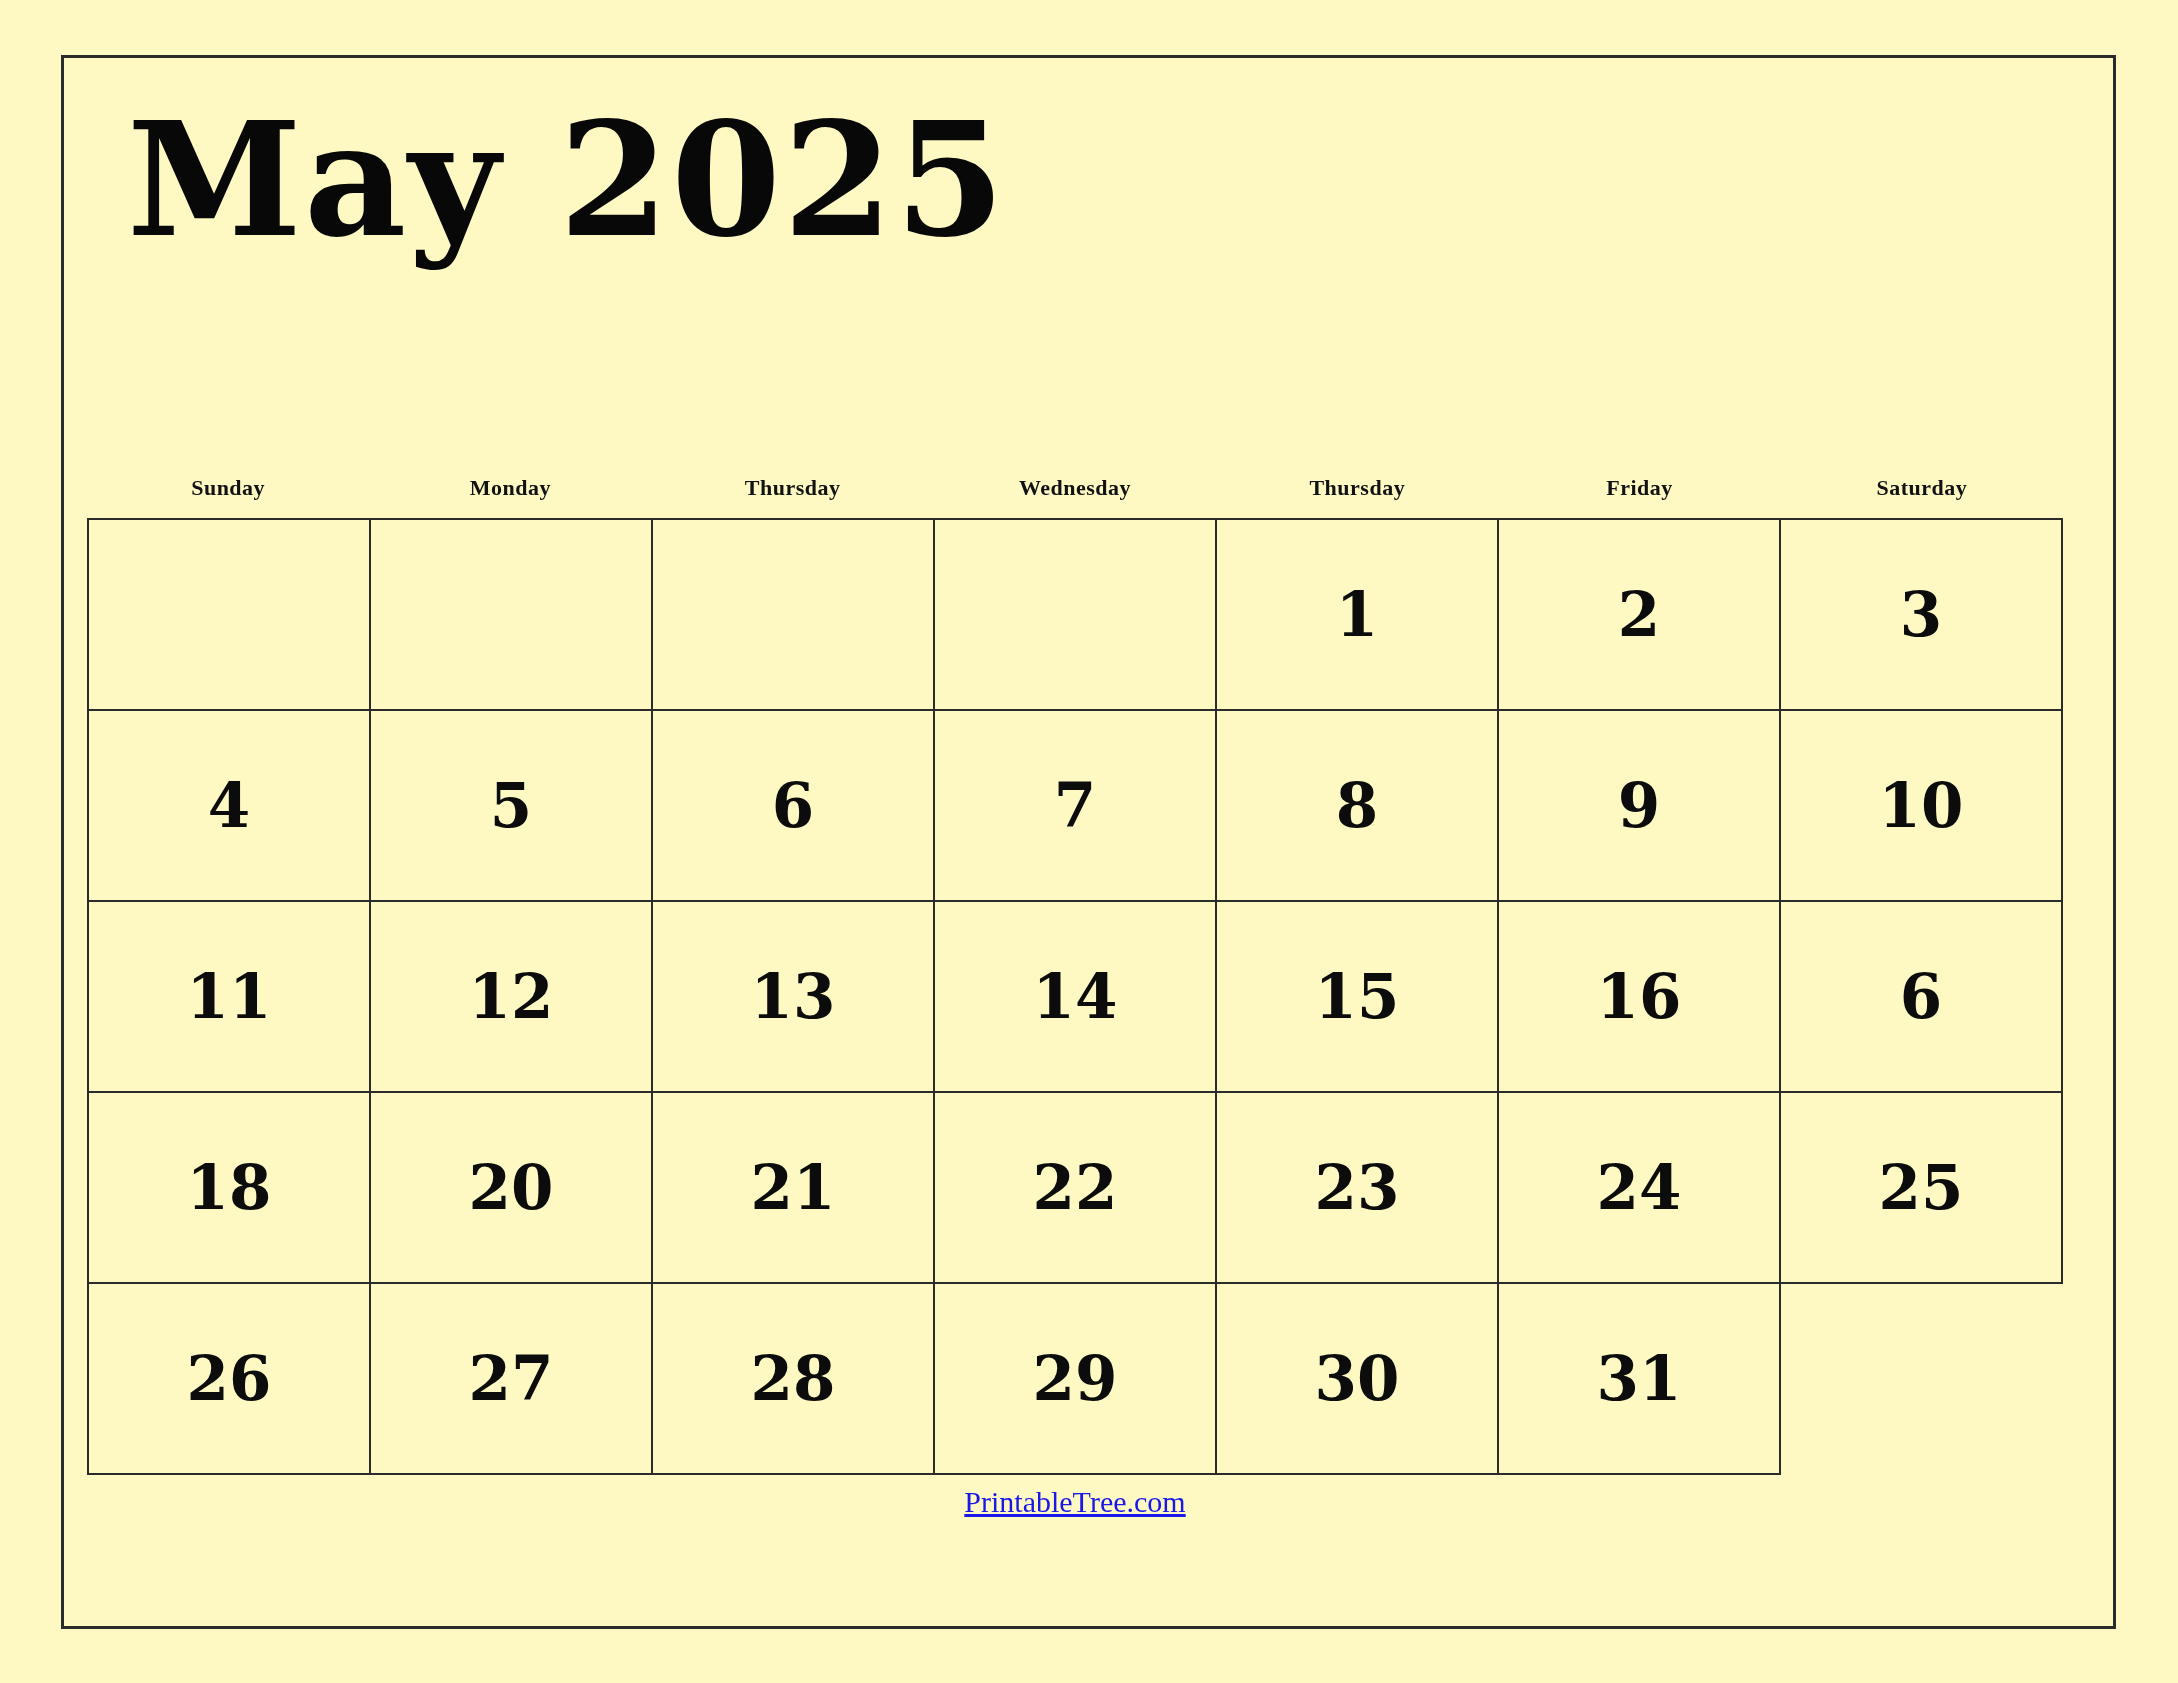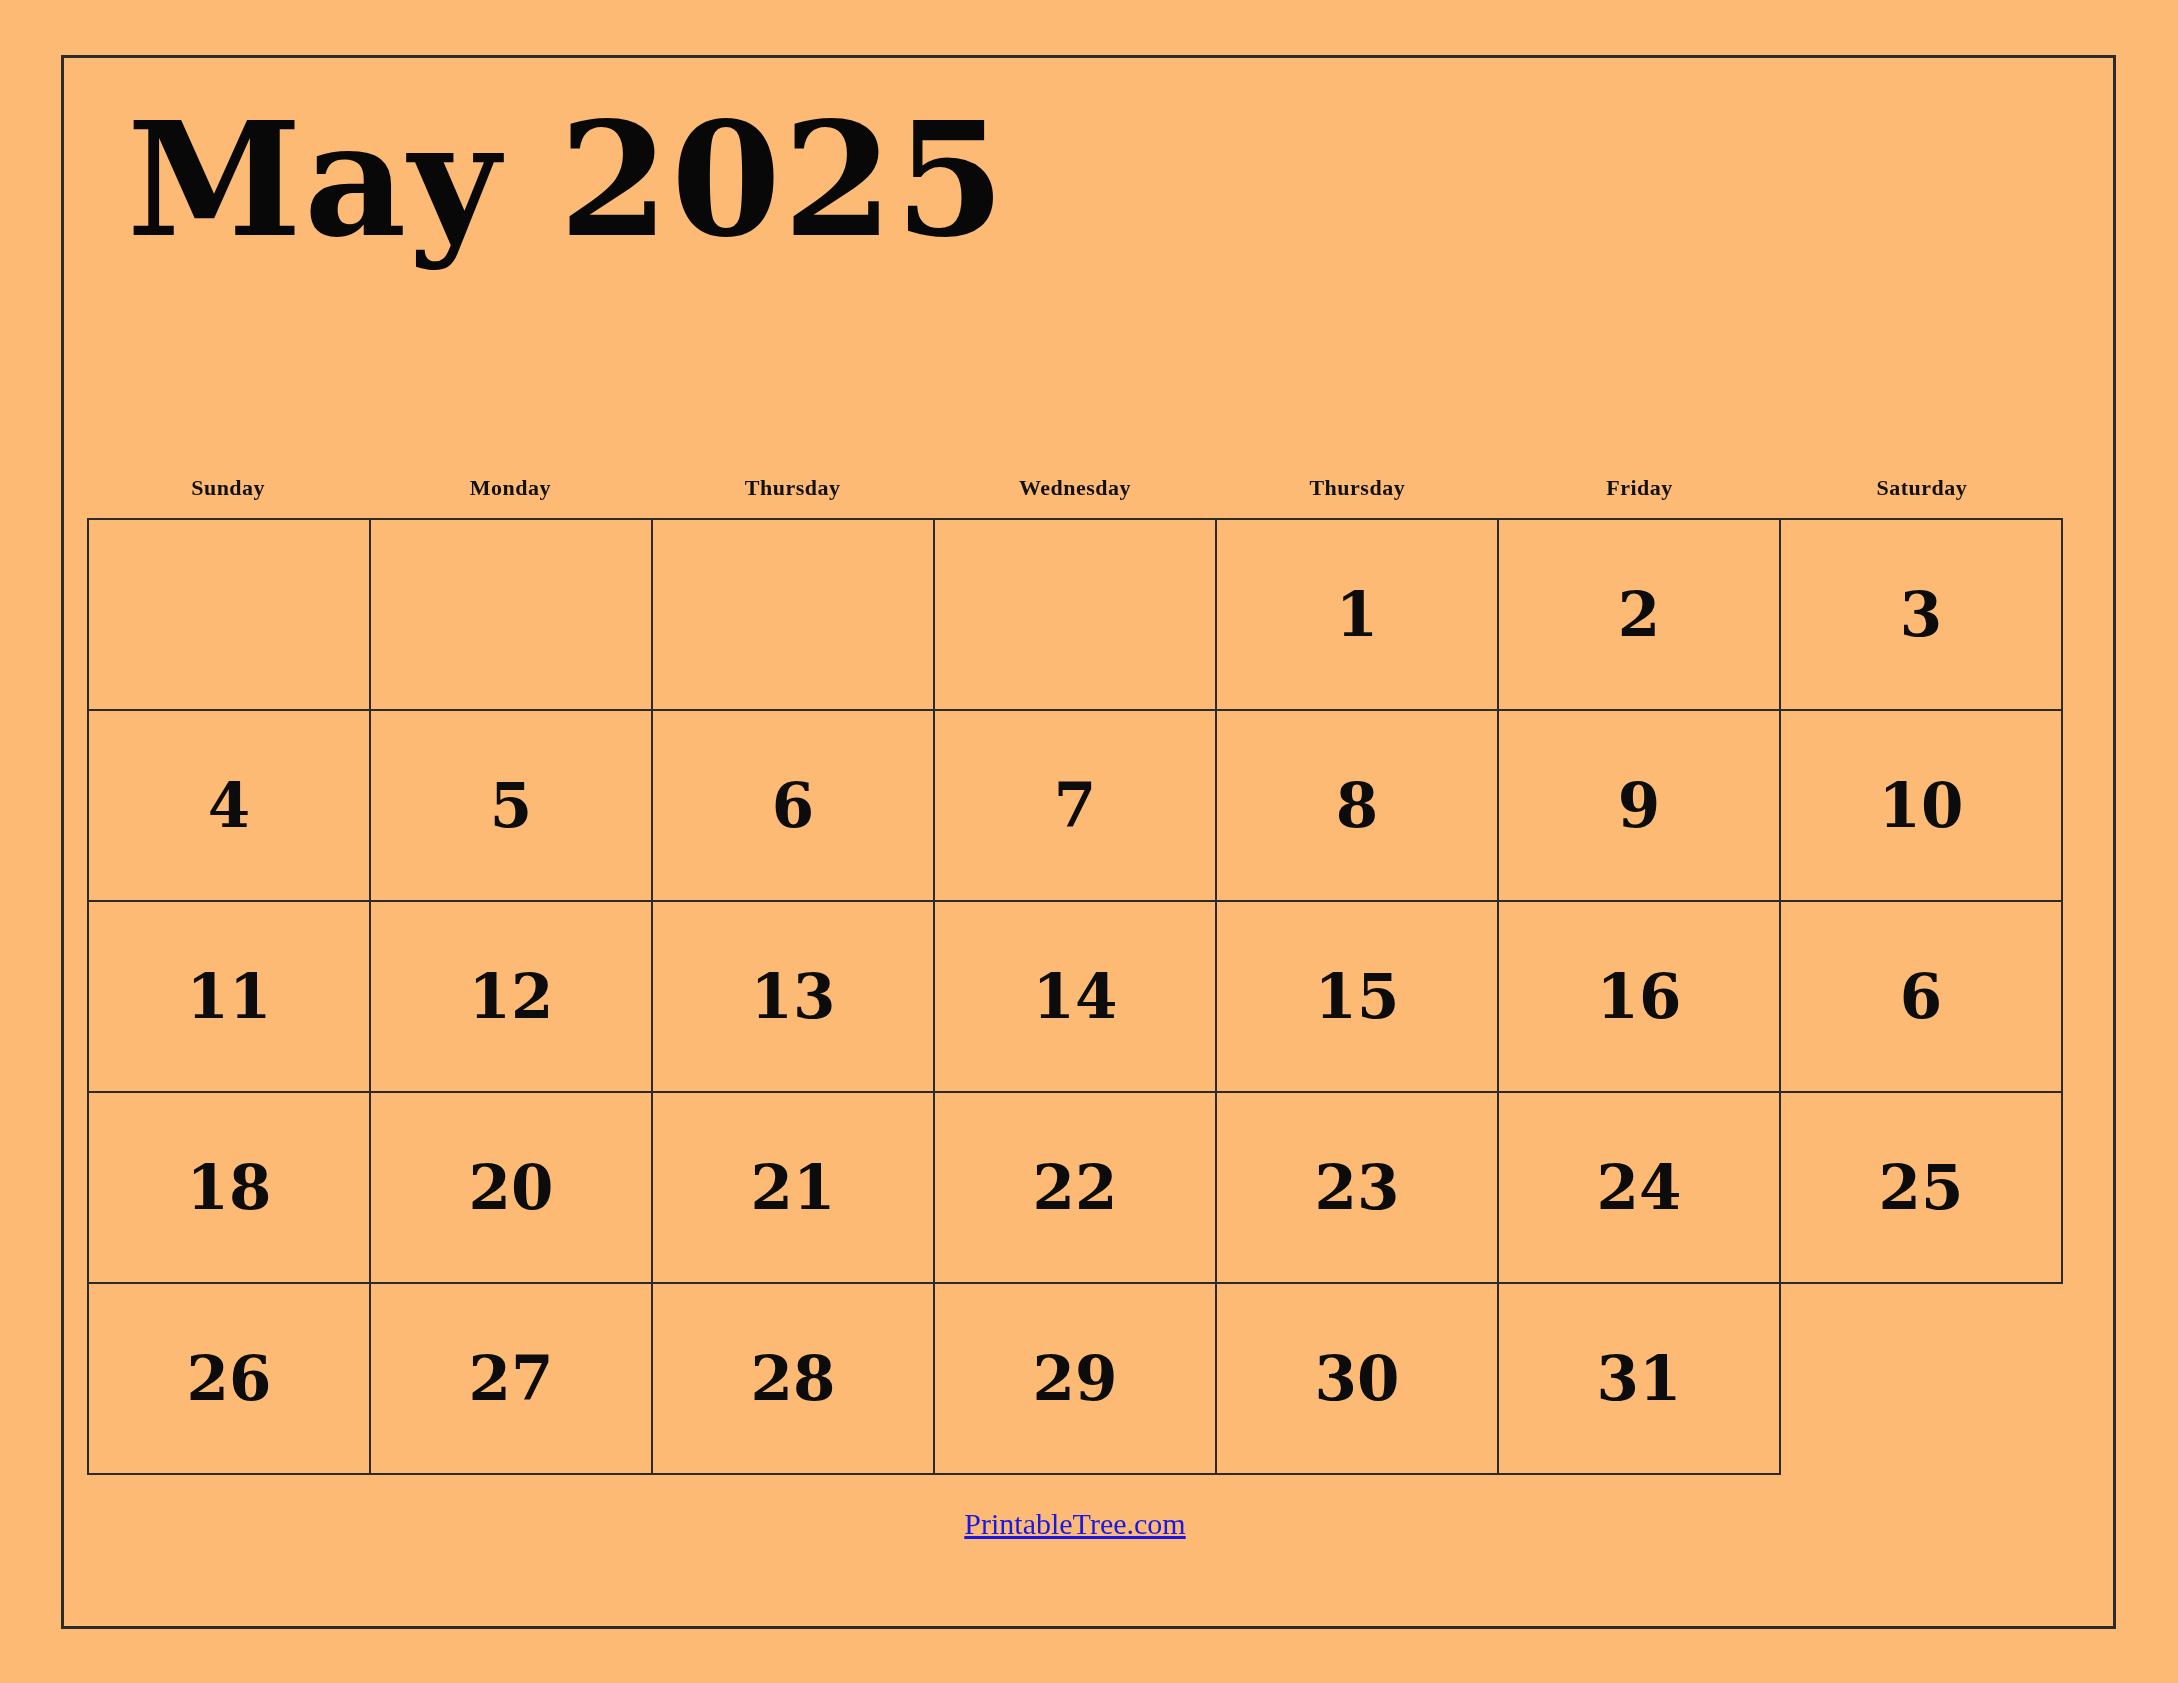--- a/index.html
+++ b/index.html
@@ -11,21 +11,21 @@
     height: 1683px;
     background: #fbe9dd;
     font-family: "Liberation Serif", serif;
     overflow: hidden;
   }
 
   .page {
     position: relative;
     width: 2178px;
     height: 1683px;
-    background: #fdba74;
+    background: #fef9c3;
     box-sizing: border-box;
     text-decoration: underline;
   }
 
   .page-border {
     position: absolute;
     left: 61px;
     top: 55px;
     width: 2055px;
     height: 1574px;
@@ -110,21 +110,21 @@
   }
 
   .cell.empty .daynum {
     visibility: hidden;
   }
 
   .footer {
     width: 1976px;
     margin-left: 8px;
     text-align: center;
-    padding-top: 32px;
+    padding-top: 10px;
   }
 
   .footer a {
     font-family: "Liberation Serif", serif;
     font-size: 30px;
     color: #1a18e8;
     text-decoration: underline;
   }
 </style>
 </head>

